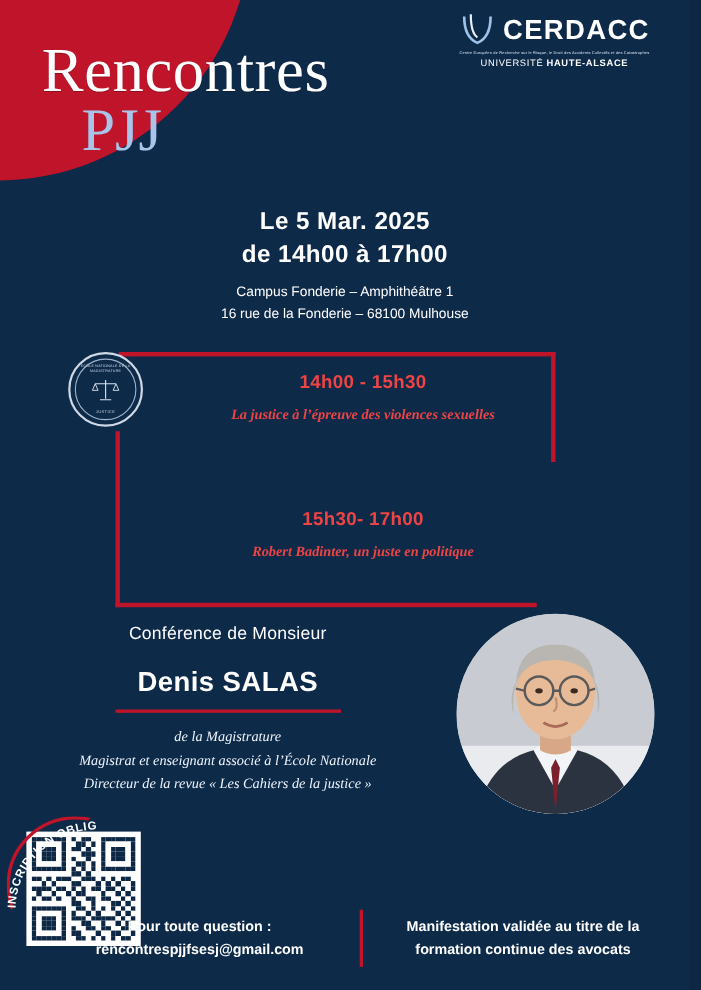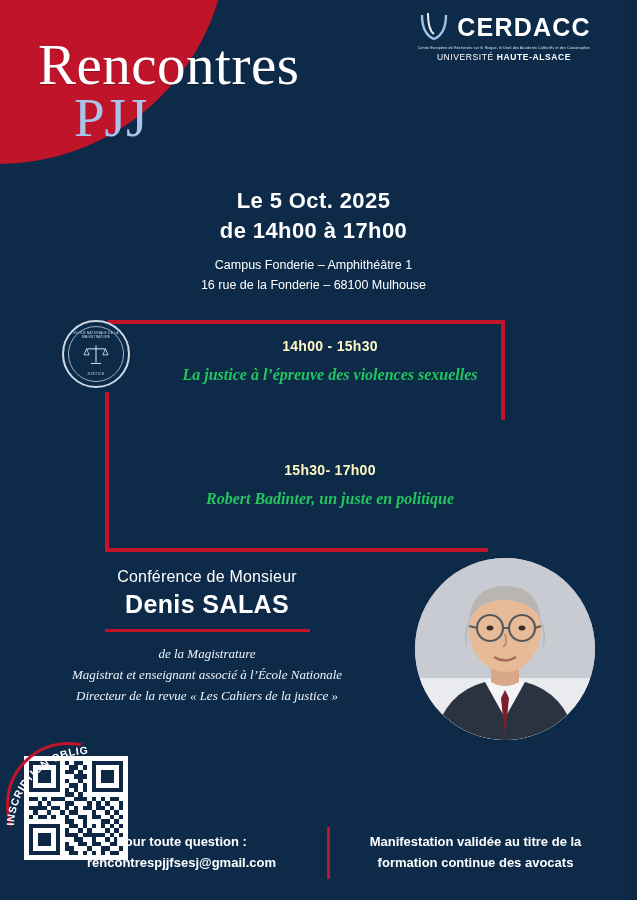--- a/index.html
+++ b/index.html
@@ -190,49 +190,49 @@
   .slot {
     position: absolute;
     left: 130px;
     width: 400px;
     text-align: center;
     z-index: 3;
   }
   .slot.one { top: 28px; }
   .slot.two { top: 152px; }
   .slot-time {
-    font-size: 14px;
+    font-size: 17px;
     font-weight: bold;
     letter-spacing: 0.3px;
-    color: #fef9c3;
+    color: #ef4444;
   }
   .slot-title {
     margin-top: 10px;
     font-family: "Liberation Serif", serif;
     font-style: italic;
     font-weight: bold;
-    font-size: 16px;
+    font-size: 13px;
     line-height: 1.35;
-    color: #22c55e;
+    color: #ef4444;
   }
 
   
   .speaker {
     position: absolute;
     left: 18px;
     top: 568px;
     width: 378px;
     text-align: center;
   }
   .speaker-pre {
     font-size: 16px;
     letter-spacing: 0.2px;
   }
   .speaker-name {
-    margin-top: 4px;
+    margin-top: 20px;
     font-size: 25px;
     font-weight: bold;
     letter-spacing: 0.4px;
   }
   .speaker-rule {
     width: 205px;
     height: 3px;
     background: #c0142a;
     margin: 10px auto 12px;
   }
@@ -355,21 +355,21 @@
         </svg>
       </span>
       <span class="logo-text">CERDACC</span>
     </div>
     <div class="logo-tagline">Centre Européen de Recherche sur le Risque, le Droit des Accidents Collectifs et des Catastrophes</div>
     <div class="logo-univ"><span>UNIVERSITÉ </span><b>HAUTE-ALSACE</b></div>
   </div>
 
 
   <div class="datetime">
-    <div class="date-line">Le 5 Oct. 2025</div>
+    <div class="date-line">Le 5 Mar. 2025</div>
     <div class="date-line">de 14h00 à 17h00</div>
     <div class="place">
       <div>Campus Fonderie – Amphithéâtre 1</div>
       <div>16 rue de la Fonderie – 68100 Mulhouse</div>
     </div>
   </div>
 
   <div class="program">
     <div class="bracket-top"></div>
     <div class="bracket-bottom"></div>

